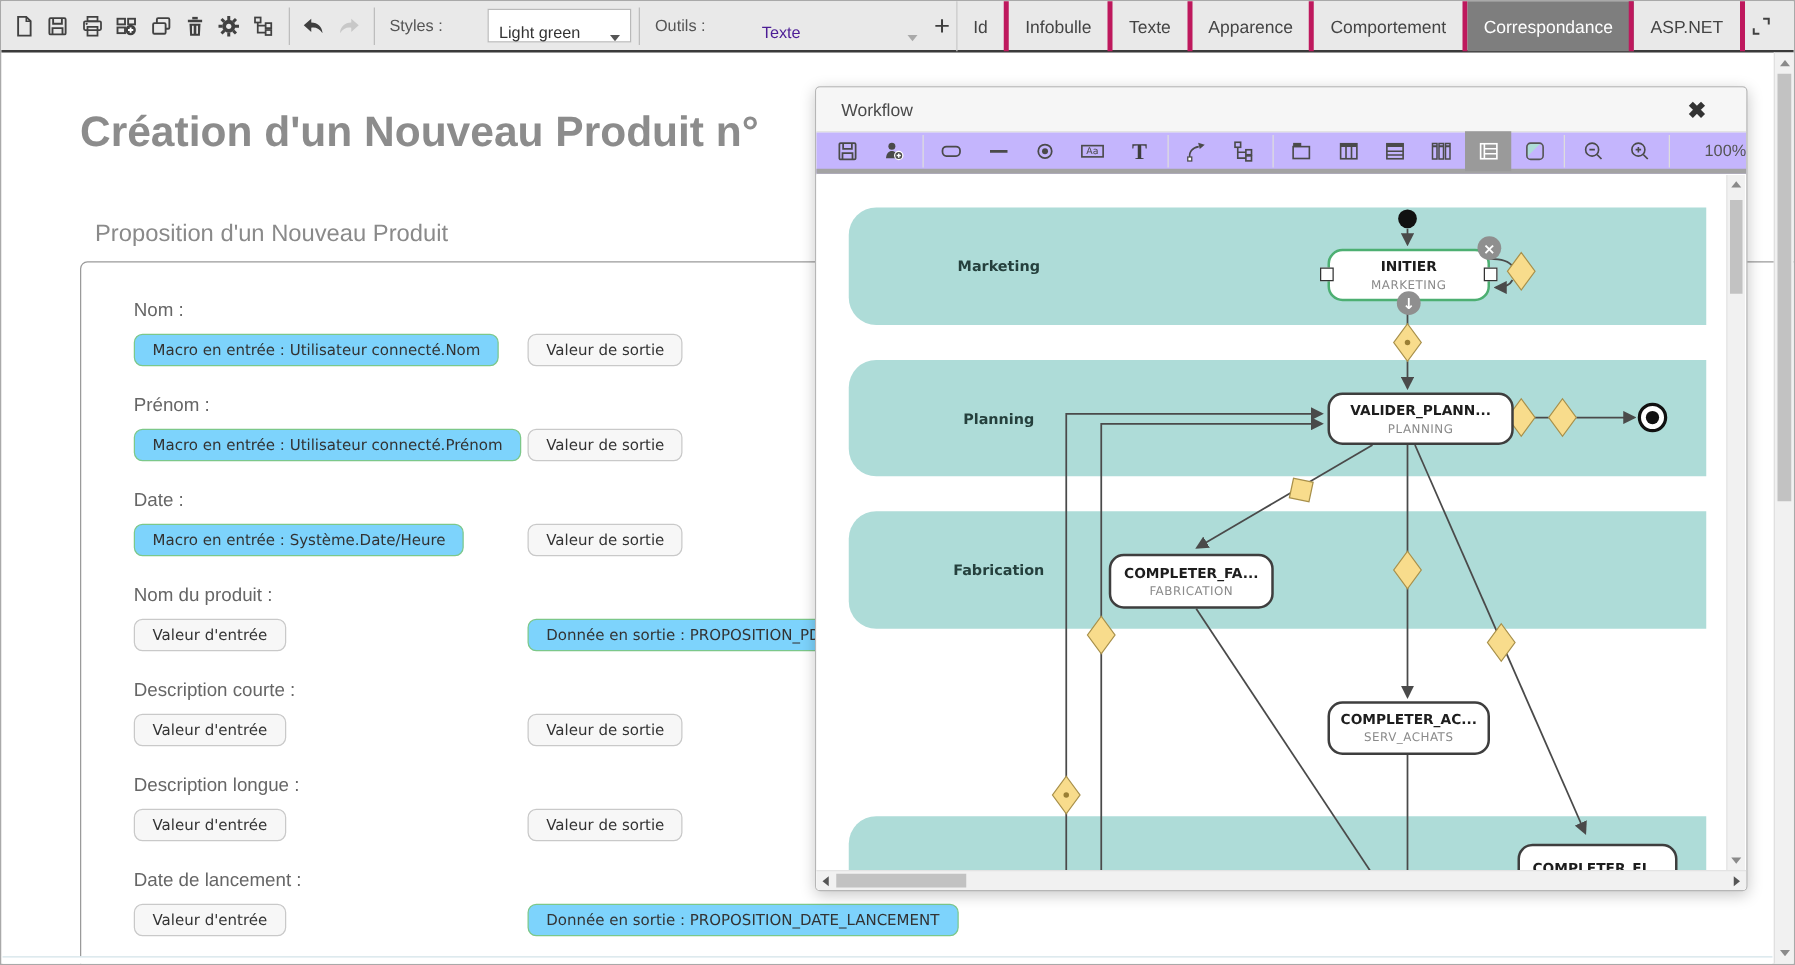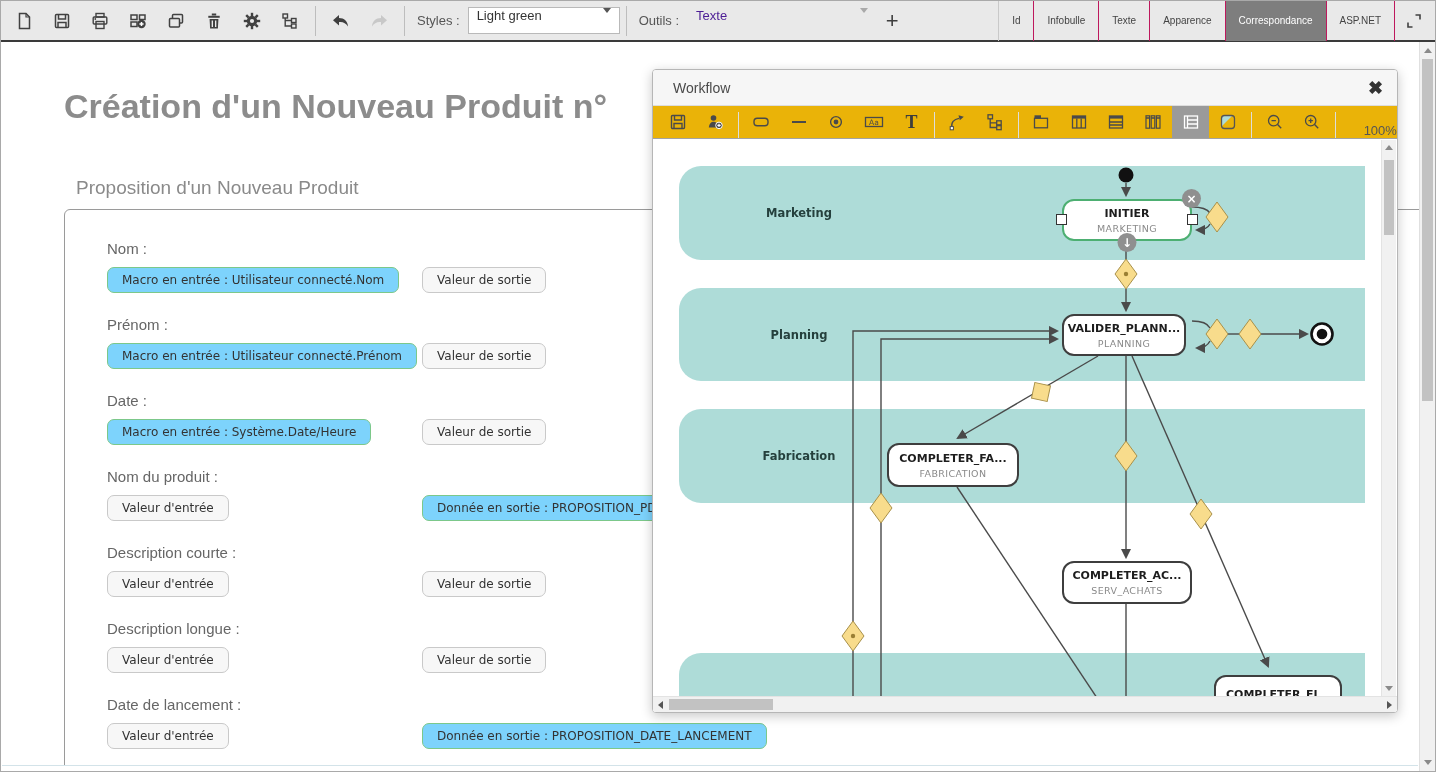--- a/index.html
+++ b/index.html
@@ -2,36 +2,36 @@
 <html><head>
 <meta charset="utf-8">
 <style>
   * { margin:0; padding:0; box-sizing:border-box; }
   html,body { width:1436px; height:772px; }
   body { position:relative; overflow:hidden; background:#fff; border:1px solid #a9a9a9;
          font-family:"Liberation Sans", sans-serif; }
 
   
   .topbar { position:absolute; left:0; top:0; right:0; height:41px; background:#e9e9e9;
-            border-bottom:2px solid #3a3a3a; display:flex; align-items:center; padding:0 2px 0 4px; z-index:20; }
+            border-bottom:2px solid #3a3a3a; display:flex; align-items:center; padding:0 12px 0 4px; z-index:20; }
   .tb-btn { width:38px; height:34px; border:none; background:transparent; display:flex;
             align-items:center; justify-content:center; cursor:pointer; }
   .tb-sep { width:1px; height:30px; background:#bdbdbd; margin:0 6px; flex:0 0 1px; }
   .tb-label { font-size:13px; color:#555; margin:0 8px 0 6px; white-space:nowrap; }
   .tb-select { width:152px; height:27px; background:#fff; border:1px solid #b9b9b9; display:flex;
-               align-items:flex-start; justify-content:space-between; padding:0 8px; font-size:13px; color:#333; cursor:pointer; }
+               align-items:flex-end; justify-content:space-between; padding:0 8px; font-size:13px; color:#333; cursor:pointer;margin-left:28px; }
   .tb-select.disabled { background:transparent; border-color:transparent; color:#4c1d95; width:190px; cursor:default; }
   .caret { width:0; height:0; border-left:4px solid transparent; border-right:4px solid transparent;
            border-top:5px solid #555; }
   .caret.gray { border-top-color:#a9a9a9; }
   .tb-plus { width:30px; height:34px; border:none; background:transparent; font-size:22px; color:#3d3d3d; cursor:pointer; }
 
   .tabs { display:flex; margin-left:auto; height:41px; border-left:1px solid #c9c9c9; }
-  .tab { display:flex; align-items:center; padding:0 13px; font-size:10px; color:#444;
-         border-right:1px solid #be185d; cursor:pointer; white-space:nowrap; }
+  .tab { display:flex; align-items:center; padding:0 13px; font-size:14px; color:#444;
+         border-right:4px solid #be185d; cursor:pointer; white-space:nowrap; }
   .tab.active { background:#7e7e7e; color:#fff;text-align:center; }
 
   
   .win-scroll { position:absolute; right:0; top:41px; bottom:0; width:16px; background:#f1f1f1;
                 border-left:1px solid #e0e0e0; z-index:30; }
   .win-scroll .thumb { position:absolute; left:2px; right:2px; top:17px; height:342px; background:#c2c2c2; }
   .arr-up, .arr-down, .arr-left, .arr-right { position:absolute; width:0; height:0; }
   .arr-up   { border-left:4px solid transparent; border-right:4px solid transparent; border-bottom:5px solid #8a8a8a; }
   .arr-down { border-left:4px solid transparent; border-right:4px solid transparent; border-top:5px solid #8a8a8a; }
   .arr-left { border-top:4px solid transparent; border-bottom:4px solid transparent; border-right:5px solid #555; }
@@ -53,26 +53,26 @@
           cursor:pointer; white-space:nowrap; }
   .chip.macro { background:#7dd3fc; border:1.5px solid #7cc88a; }
   .bottom-mask { position:absolute; left:1px; right:17px; top:764px; height:8px; background:#fff;
                  border-top:1px solid #d3e3e9; z-index:6; }
 
   
   .dialog { position:absolute; left:651px; top:68px; width:746px; height:644px; background:#fff;
             border:1px solid #b6b6b6; border-radius:4px; box-shadow:0 3px 12px rgba(0,0,0,.22);
             z-index:10; overflow:hidden; }
   .dlg-head { height:36px; background:#f6f6f6; border-bottom:1px solid #ddd; display:flex;
-              align-items:center; padding:0 14px 0 20px; }
+              align-items:center; padding:0 32px 0 20px; }
   .dlg-title { font-size:14px; color:#4a4a4a; }
   .dlg-close { margin-left:auto; border:none; background:none; font-size:18px; font-weight:bold;
                color:#333; cursor:pointer; line-height:1; }
-  .wf-toolbar { height:33px; background:#eab308; border-bottom:1px solid #a3a3a3; display:flex;
-                align-items:flex-end; padding-left:6px; }
+  .wf-toolbar { height:33px; background:#c4b5fd; border-bottom:4px solid #a3a3a3; display:flex;
+                align-items:center; padding-left:6px; }
   .wf-btn { width:38px; height:32px; border:none; background:transparent; display:flex;
             align-items:center; justify-content:center; cursor:pointer; }
   .wf-btn.sel { background:#9a9a9a; }
   .wf-sep { width:1px; height:26px; background:#ddd; margin:0 4px; flex:0 0 1px; }
   .wf-zoom-label { font-size:13px; color:#555; margin-left:24px; }
 
   .dlg-body { position:absolute; left:0; top:70px; right:0; bottom:0; background:#fff; }
   .diagram { position:absolute; left:0; top:0; width:712px; height:573px; overflow:hidden; }
   .lane { position:absolute; left:26px; width:690px; background:#aedcd8; border-radius:22px 0 0 22px; }
   .lane-label { position:absolute; left:40px; top:50%; transform:translateY(-50%); width:160px;
@@ -209,20 +209,21 @@
   <div class="tb-select disabled">
     <span>Texte</span>
     <span class="caret gray"></span>
   </div>
   <button class="tb-plus">+</button>
   <div class="tabs">
     <div class="tab">Id</div>
     <div class="tab">Infobulle</div>
     <div class="tab">Texte</div>
     <div class="tab">Apparence</div>
+    <div class="tab">Comportement</div>
     <div class="tab active">Correspondance</div>
     <div class="tab">ASP.NET</div>
   </div>
   <button class="tb-btn">
     <svg width="22" height="22">
         <g fill="none" stroke="#414141" stroke-width="1.6">
           <path d="M5 12.5V17h4.5"></path>
           <path d="M12.5 5H17v4.5"></path>
         </g>
       </svg>
@@ -487,21 +488,21 @@
       </svg>
 
       <div class="wf-node selected" style="left:409px; top:59px; width:130px; height:42px;">
         <div class="wf-node-title">INITIER</div>
         <div class="wf-node-sub">MARKETING</div>
         <div class="handle left"></div>
         <div class="handle right"></div>
         <div class="badge x">×</div>
         <div class="badge down">↓</div>
       </div>
-      <div class="wf-node" style="left:409px; top:174px; width:124px; height:42px;">
+      <div class="wf-node" style="left:409px; top:174px; width:149px; height:42px;">
         <div class="wf-node-title">VALIDER_PLANN...</div>
         <div class="wf-node-sub">PLANNING</div>
       </div>
       <div class="wf-node" style="left:234px; top:303px; width:132px; height:44px;">
         <div class="wf-node-title">COMPLETER_FA...</div>
         <div class="wf-node-sub">FABRICATION</div>
       </div>
       <div class="wf-node" style="left:409px; top:421px; width:130px; height:43px;">
         <div class="wf-node-title">COMPLETER_AC...</div>
         <div class="wf-node-sub">SERV_ACHATS</div>

